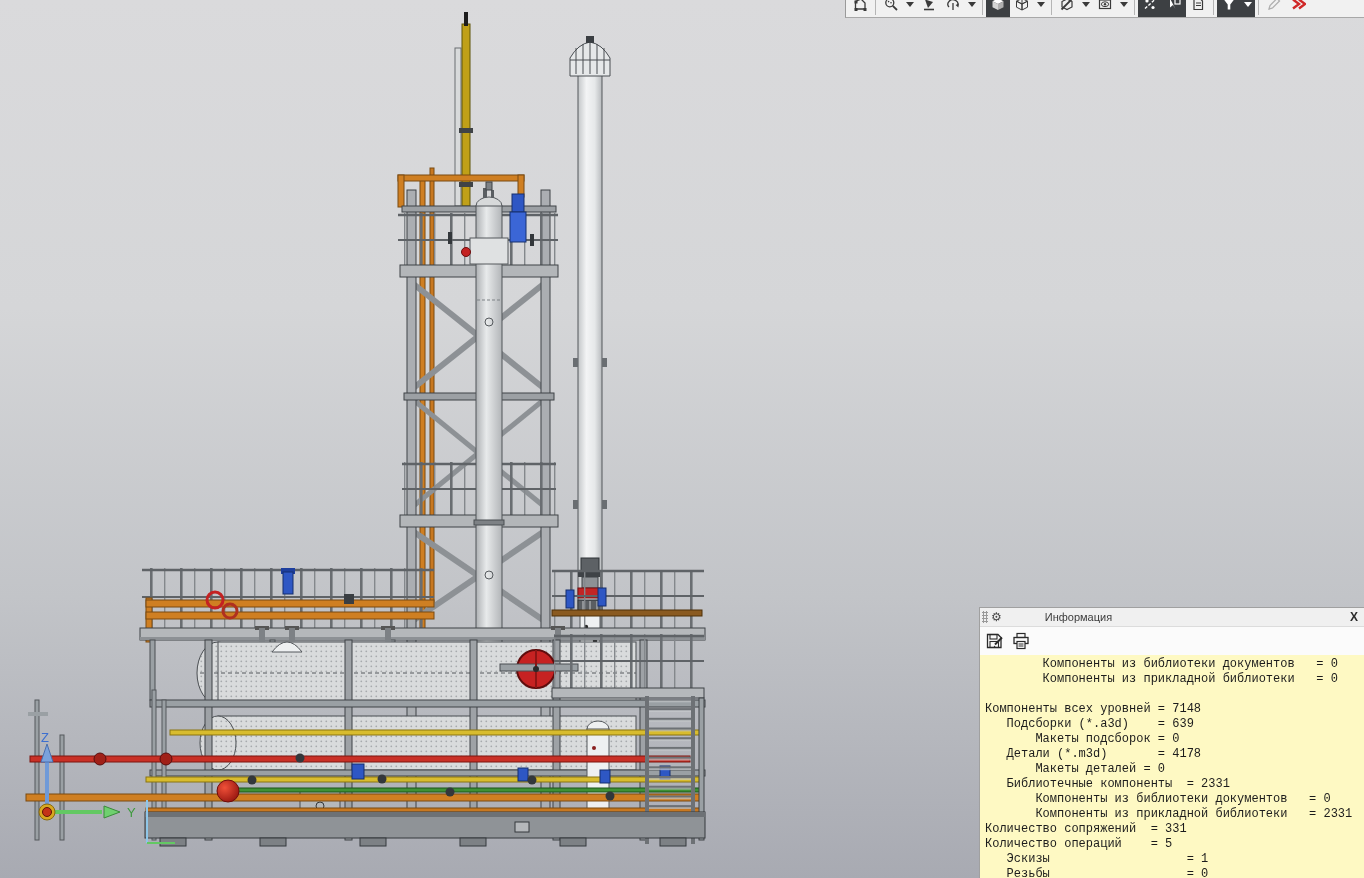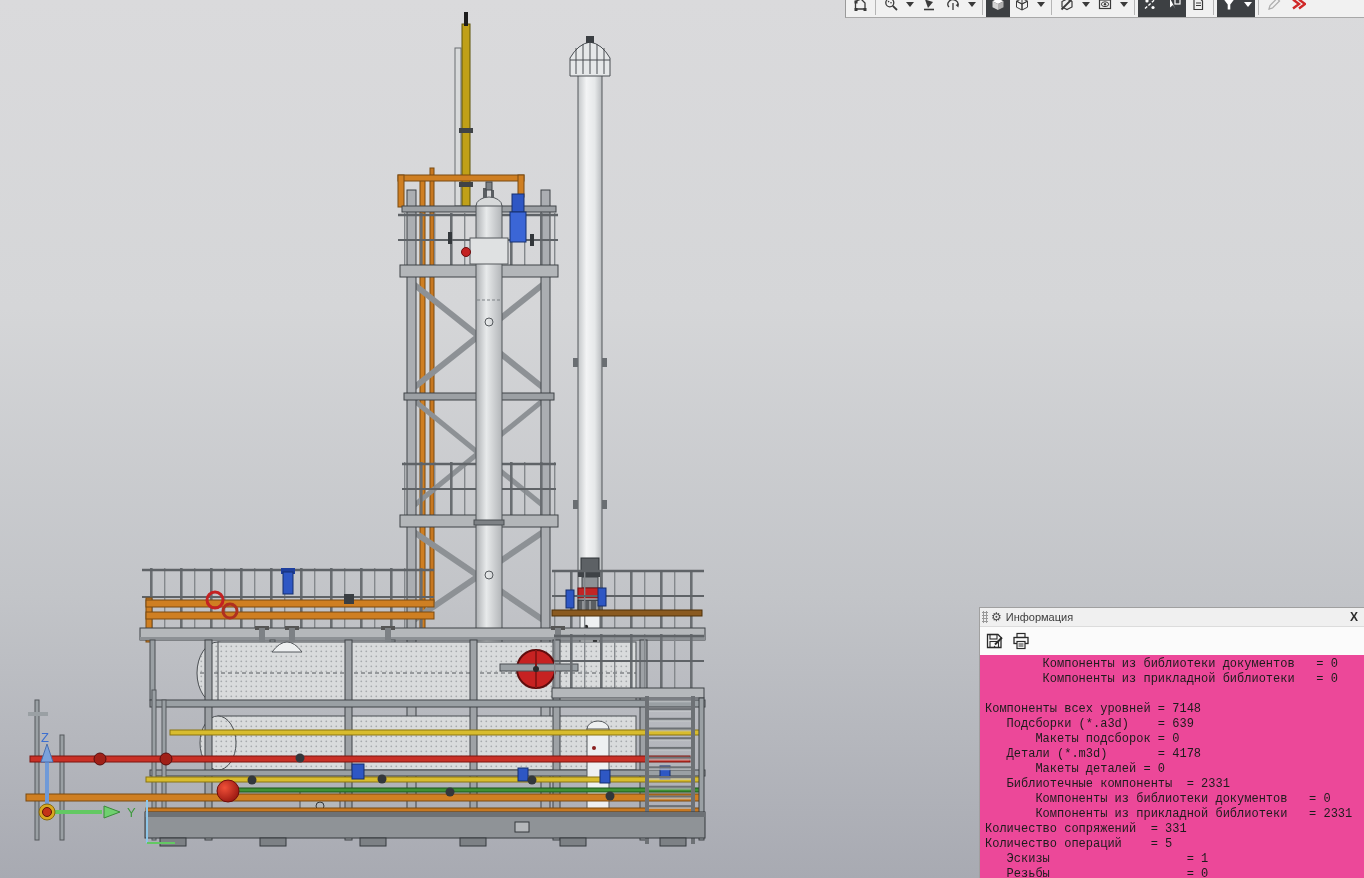--- a/index.html
+++ b/index.html
@@ -21,26 +21,26 @@
   
   .info-panel{position:absolute;left:979px;top:607px;width:385px;height:271px;
     background:#fdfdfd;border:1px solid #a0a0a0;border-right:none;border-bottom:none;
     box-sizing:border-box;display:flex;flex-direction:column;}
   .ip-header{height:18px;background:#f0f0f0;border-bottom:1px solid #dcdcdc;
     display:flex;align-items:center;font-size:11px;color:#3c3c3c;flex:0 0 auto;}
   .ip-grip{width:6px;height:12px;margin:0 3px 0 2px;
     background-image:radial-gradient(circle,#9a9a9a 1px,transparent 1.1px);
     background-size:3px 3px;}
   .ip-gear{font-size:12px;color:#4a4a4a;margin-right:4px;line-height:1;}
-  .ip-title{flex:1 1 auto;}
+  .ip-title{flex:1 1 auto;margin-left:39px;}
   .ip-close{font-weight:bold;font-size:12px;color:#2a2a2a;padding:0 6px;cursor:default;}
   .ip-toolbar{height:28px;display:flex;align-items:center;gap:6px;padding-left:5px;flex:0 0 auto;
     background:#fbfbfb;}
   .ip-tool{width:20px;height:20px;display:flex;align-items:center;justify-content:center;}
-  .ip-content{flex:1 1 auto;overflow:hidden;background:#ec4899;}
+  .ip-content{flex:1 1 auto;overflow:hidden;background:#fef9c3;}
   .ip-content pre{margin:0;padding:2px 0 0 5px;font-family:"Liberation Mono","DejaVu Sans Mono",monospace;
     font-size:12px;line-height:15px;color:#1c1c1c;white-space:pre;}
   
   .viewport-svg{position:absolute;left:0;top:0;}
   .axis-label{font-family:"Liberation Sans",sans-serif;font-size:13px;}
 </style>
 </head>
 <body>
 
 <div class="screen">

